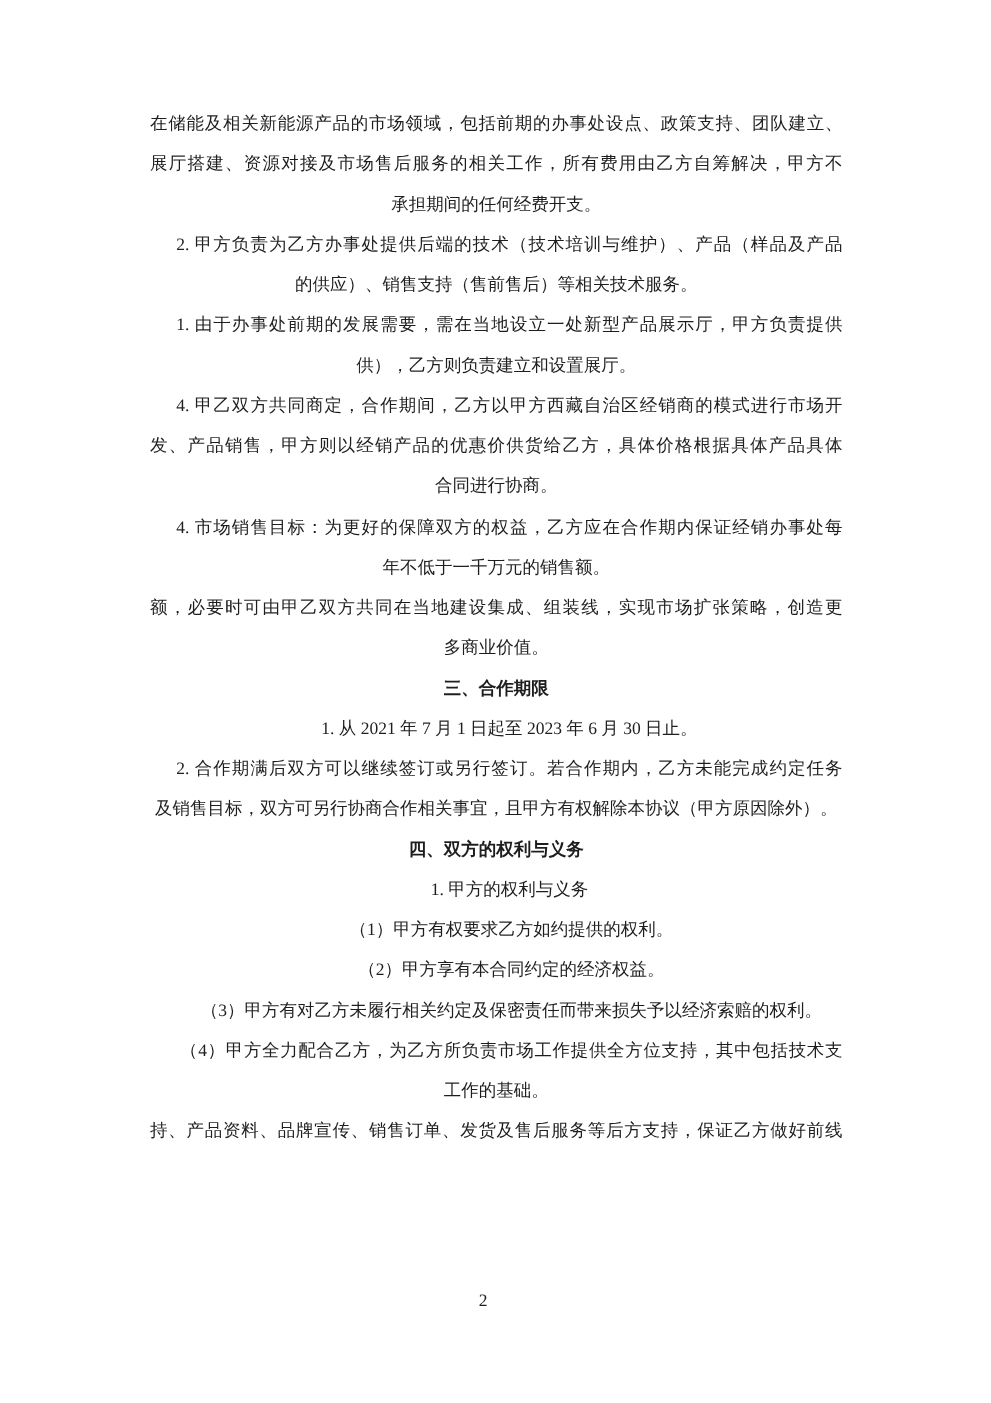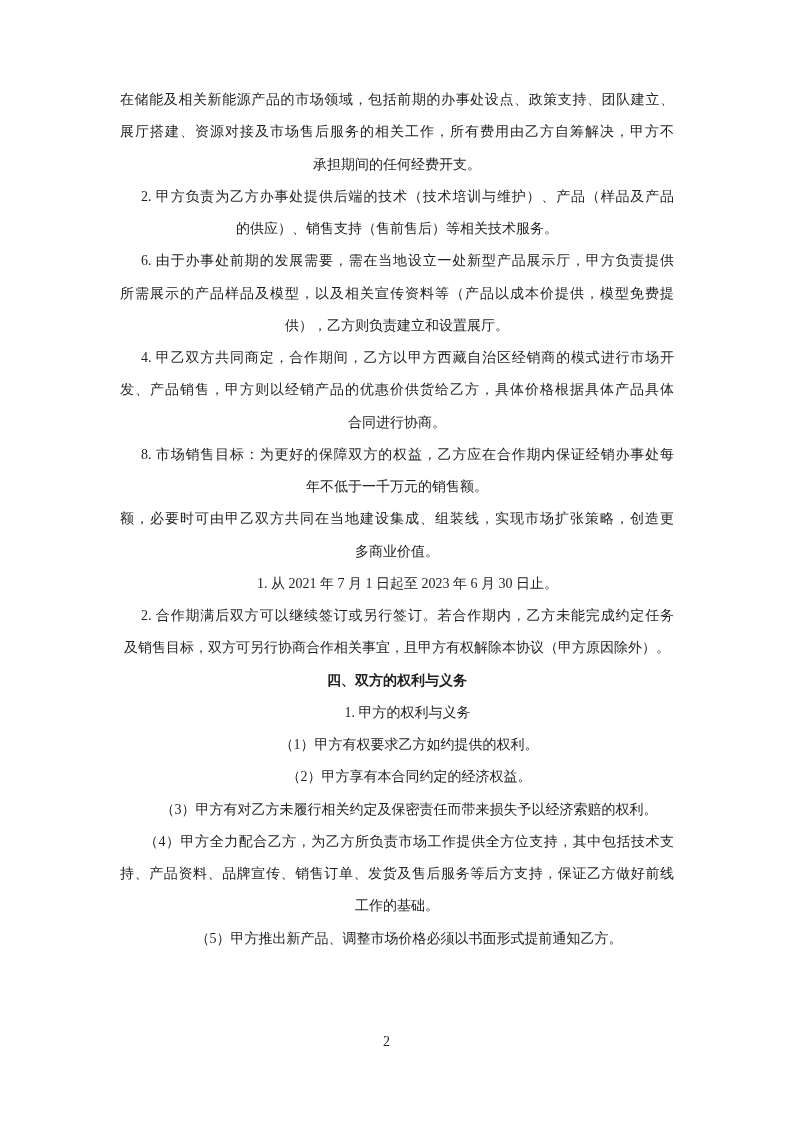--- a/index.html
+++ b/index.html
@@ -57,37 +57,36 @@
 </head>
 <body>
 
 <div class="page">
   <div class="textblock">
     <div class="line cont stretch">在储能及相关新能源产品的市场领域，包括前期的办事处设点、政策支持、团队建立、</div>
     <div class="line cont stretch">展厅搭建、资源对接及市场售后服务的相关工作，所有费用由乙方自筹解决，甲方不</div>
     <div class="line cont">承担期间的任何经费开支。</div>
     <div class="line num stretch">2. 甲方负责为乙方办事处提供后端的技术（技术培训与维护）、产品（样品及产品</div>
     <div class="line cont">的供应）、销售支持（售前售后）等相关技术服务。</div>
-    <div class="line num stretch">6. 由于办事处前期的发展需要，需在当地设立一处新型产品展示厅，甲方负责提供</div>
-    <div class="line cont stretch">所需展示的产品样品及模型，以及相关宣传资料等（产品以成本价提供，模型免费提</div>
+    <div class="line num stretch">1. 由于办事处前期的发展需要，需在当地设立一处新型产品展示厅，甲方负责提供</div>
     <div class="line cont">供），乙方则负责建立和设置展厅。</div>
     <div class="line num stretch">4. 甲乙双方共同商定，合作期间，乙方以甲方西藏自治区经销商的模式进行市场开</div>
     <div class="line cont stretch">发、产品销售，甲方则以经销产品的优惠价供货给乙方，具体价格根据具体产品具体</div>
     <div class="line cont">合同进行协商。</div>
-    <div class="line num stretch">8. 市场销售目标：为更好的保障双方的权益，乙方应在合作期内保证经销办事处每</div>
+    <div class="line num stretch">4. 市场销售目标：为更好的保障双方的权益，乙方应在合作期内保证经销办事处每</div>
     <div class="line cont">年不低于一千万元的销售额。</div>
     <div class="line cont stretch">额，必要时可由甲乙双方共同在当地建设集成、组装线，实现市场扩张策略，创造更</div>
     <div class="line cont">多商业价值。</div>
+    <div class="line head">三、合作期限</div>
     <div class="line num">1. 从 2021 年 7 月 1 日起至 2023 年 6 月 30 日止。</div>
     <div class="line num stretch">2. 合作期满后双方可以继续签订或另行签订。若合作期内，乙方未能完成约定任务</div>
     <div class="line cont">及销售目标，双方可另行协商合作相关事宜，且甲方有权解除本协议（甲方原因除外）。</div>
     <div class="line head">四、双方的权利与义务</div>
     <div class="line num">1. 甲方的权利与义务</div>
     <div class="line paren">（1）甲方有权要求乙方如约提供的权利。</div>
     <div class="line paren">（2）甲方享有本合同约定的经济权益。</div>
     <div class="line paren">（3）甲方有对乙方未履行相关约定及保密责任而带来损失予以经济索赔的权利。</div>
     <div class="line paren stretch">（4）甲方全力配合乙方，为乙方所负责市场工作提供全方位支持，其中包括技术支</div>
+    <div class="line cont">工作的基础。</div>
     <div class="line cont stretch">持、产品资料、品牌宣传、销售订单、发货及售后服务等后方支持，保证乙方做好前线</div>
-    <div class="line cont">工作的基础。</div>
-    <div class="line paren">（5）甲方推出新产品、调整市场价格必须以书面形式提前通知乙方。</div>
   </div>
   <div class="pagenum">2</div>
 </div>
 
 </body></html>

